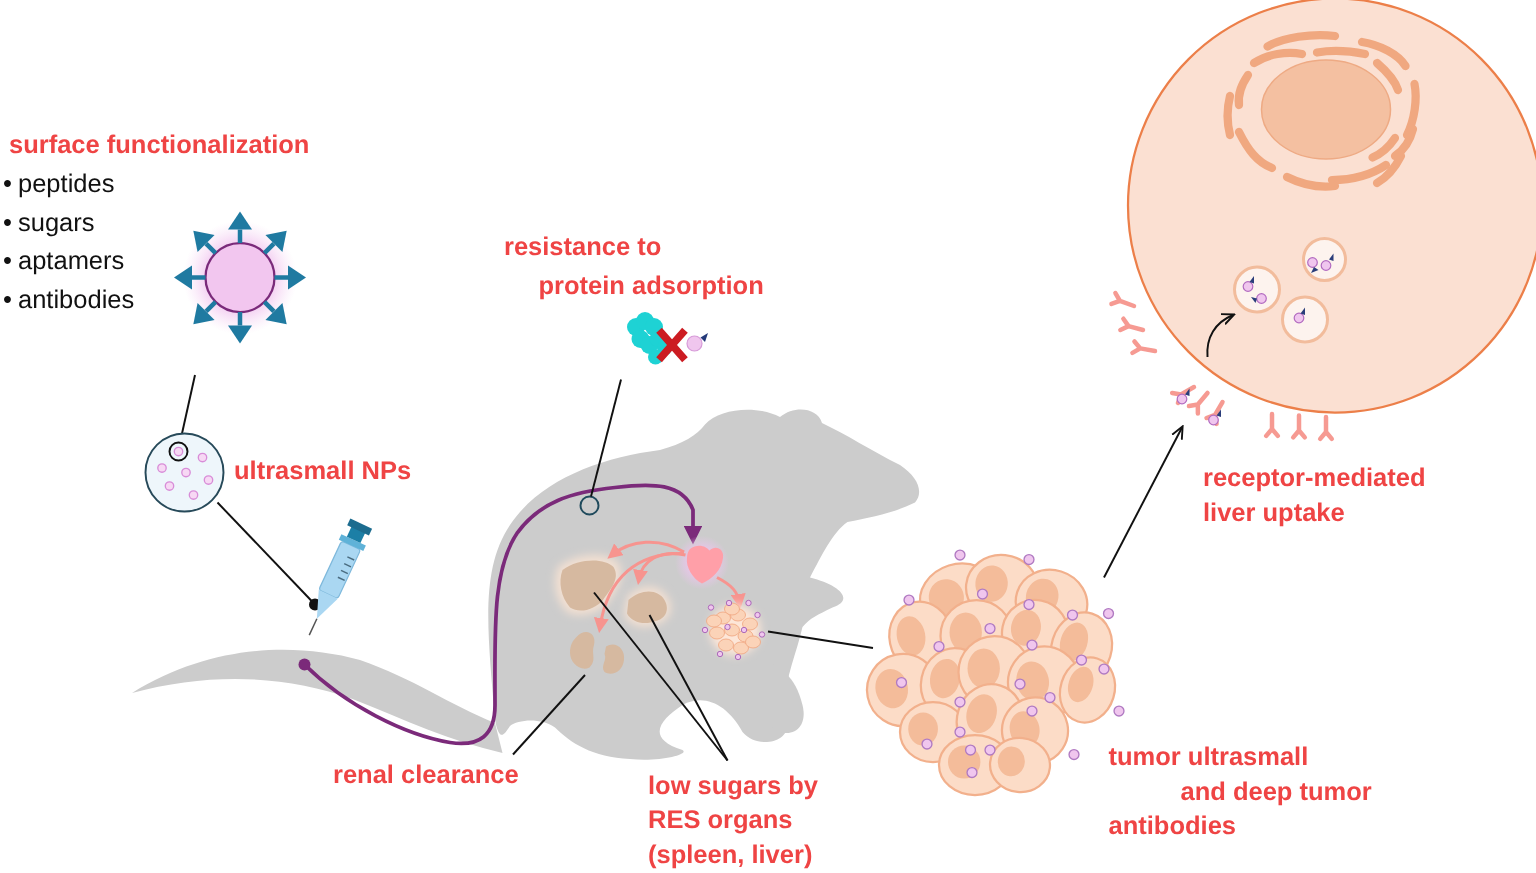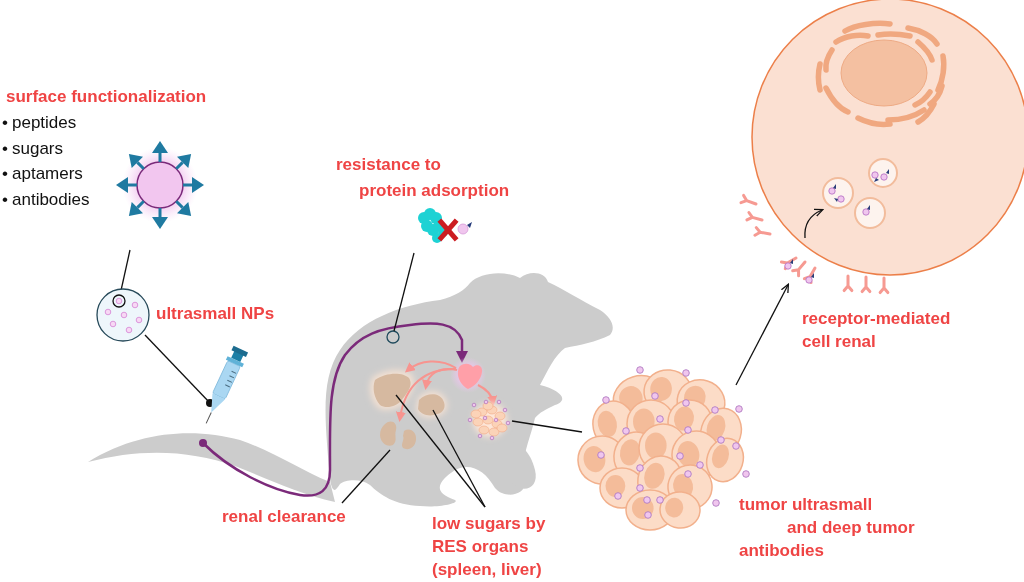--- a/index.html
+++ b/index.html
@@ -354,13 +354,13 @@
 
 <div class="lbl bold" style="left:432px;top:513px;">low sugars by</div>
 <div class="lbl bold" style="left:432px;top:536px;">RES organs</div>
 <div class="lbl bold" style="left:432px;top:559px;text-align:center;">(spleen, liver)</div>
 
 <div class="lbl bold" style="left:739px;top:494px;">tumor ultrasmall</div>
 <div class="lbl bold" style="left:739px;top:517px;margin-left:48px;">and deep tumor</div>
 <div class="lbl bold" style="left:739px;top:540px;">antibodies</div>
 
 <div class="lbl bold" style="left:802px;top:308px;">receptor-mediated</div>
-<div class="lbl bold" style="left:802px;top:331px;">cell renal</div>
+<div class="lbl bold" style="left:802px;top:331px;">liver uptake</div>
 
 </body></html>

